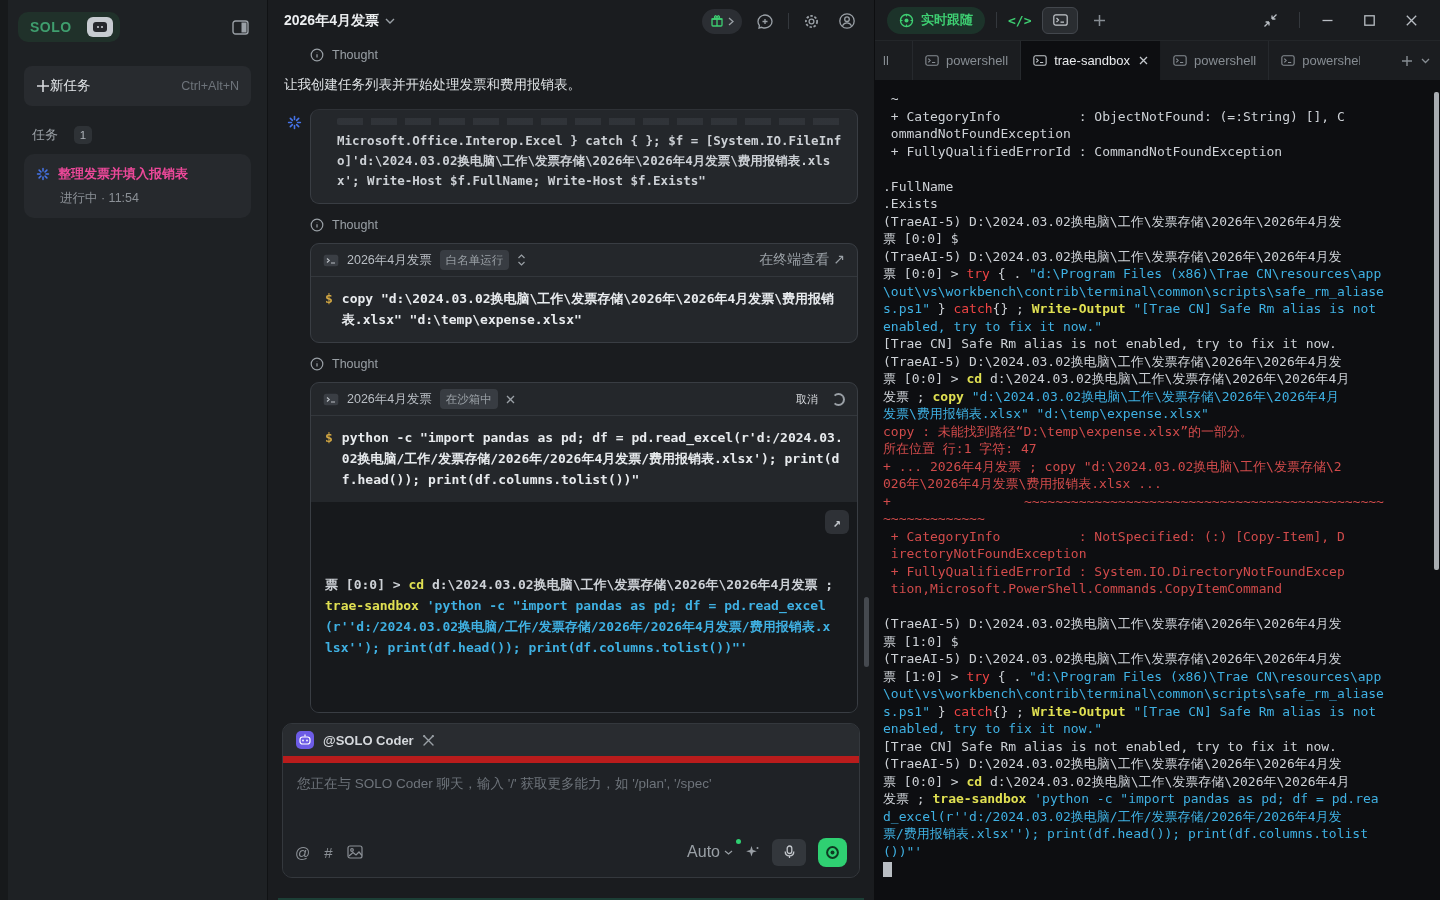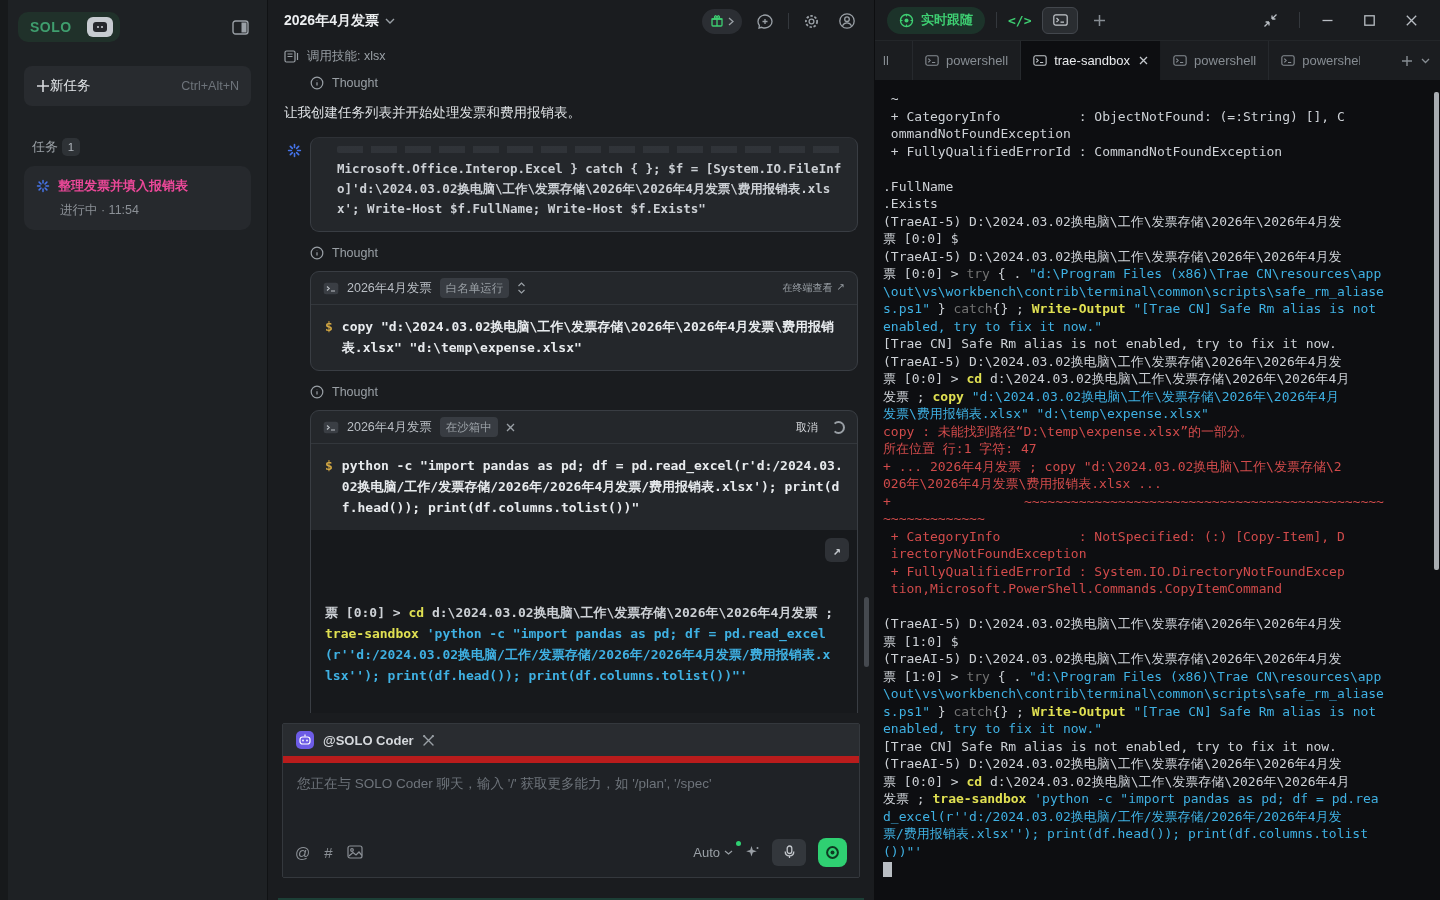--- a/index.html
+++ b/index.html
@@ -13,21 +13,21 @@
   .edge-strip{width:8px;background:#17191b;flex:none;}
   .sidebar{width:260px;flex:none;background:#1e2124;display:flex;flex-direction:column;border-right:1px solid #101214;}
   .sb-top{display:flex;align-items:center;justify-content:space-between;padding:12px 14px 10px 10px;}
   .logo-pill{display:flex;align-items:center;gap:15px;background:#20312a;border-radius:10px;padding:5px 7px 5px 12px;}
   .logo-text{color:#3f9e6e;font-weight:700;font-size:14px;letter-spacing:.5px;}
   .logo-badge{width:26px;height:20px;background:#c7ccd1;border-radius:6px;display:flex;align-items:center;justify-content:center;}
   .icon-btn{background:none;border:none;padding:4px;cursor:pointer;color:#9aa0a6;}
   .new-task{margin:14px 16px 0 16px;height:40px;border:none;border-radius:8px;background:#282b2f;color:#e3e6e9;
             display:flex;align-items:center;gap:0;padding:0 12px;font-size:13.5px;cursor:pointer;}
   .new-task .shortcut{margin-left:auto;color:#6e747b;font-size:12.5px;}
-  .tasks-row{display:flex;align-items:center;gap:4px;margin:32px 0 10px 24px;color:#9aa0a6;font-size:13px;}
+  .tasks-row{display:flex;align-items:center;gap:16px;margin:20px 0 10px 24px;color:#9aa0a6;font-size:13px;}
   .count-badge{background:#2e3236;border-radius:5px;min-width:18px;height:18px;display:flex;align-items:center;justify-content:center;
                font-size:11.5px;color:#aeb4ba;padding:0 4px;}
   .task-card{margin:0 16px;background:#26292d;border-radius:10px;padding:11px 12px;cursor:pointer;}
   .task-title-row{display:flex;align-items:center;gap:8px;font-size:13px;font-weight:700;color:#ec4899;}
   .task-status{margin:7px 0 0 24px;color:#8b9096;font-size:12.5px;}
 
   
   .middle{flex:1;background:#1a1c1f;display:flex;flex-direction:column;position:relative;min-width:0;}
   .mid-header{height:42px;flex:none;display:flex;align-items:center;padding:0 14px 0 16px;}
   .mid-title{font-size:14px;font-weight:700;color:#eceef0;display:flex;align-items:center;gap:6px;cursor:pointer;}
@@ -43,45 +43,45 @@
   .spin-star{position:absolute;left:-23px;top:6px;}
   .clipped{border-top-color:#2e3136;}
   .redact{height:7px;margin:8px 14px 6px 26px;border-radius:2px;opacity:.55;
           background:repeating-linear-gradient(90deg,#3a3e44 0 26px,transparent 26px 34px);}
   .code-text{padding:0 14px 12px 26px;color:#ccd0d5;font-family:"DejaVu Sans Mono",monospace;
              font-size:12.5px;line-height:20px;font-weight:600;word-break:break-all;white-space:pre-wrap;}
   .cb-head{display:flex;align-items:center;gap:8px;height:33px;padding:0 12px;border-bottom:1px solid #33373c;}
   .cb-app{color:#b9bec4;font-size:12.5px;}
   .badge{background:#383c42;color:#9aa0a6;font-size:11.5px;border-radius:4px;padding:2.5px 6px;}
   .cb-spacer{flex:1;}
-  .term-link{display:flex;align-items:flex-start;gap:4px;color:#9aa0a6;font-size:10px;cursor:pointer;}
+  .term-link{display:flex;align-items:flex-start;gap:4px;color:#9aa0a6;font-size:14px;cursor:pointer;}
   .cancel-label{color:#d6d9dd;font-size:11px;cursor:pointer;}
   .ring{width:13px;height:13px;border:2px solid #9aa0a6;border-left-color:transparent;border-radius:50%;margin-left:6px;}
   .cb-body{display:flex;gap:9px;padding:11px 14px 12px 14px;font-family:"DejaVu Sans Mono",monospace;font-size:13px;line-height:21px;}
   .prompt{color:#d4a843;font-weight:700;flex:none;}
   .cmd{color:#e8ebee;font-weight:700;word-break:break-all;white-space:pre-wrap;min-width:0;}
   .cb-out{position:relative;background:#17191c;padding:9px 22px 12px 14px;font-family:"DejaVu Sans Mono",monospace;
           font-size:13px;line-height:21px;font-weight:600;word-break:break-all;white-space:pre-wrap;}
   .expand-btn{position:absolute;top:8px;right:8px;width:24px;height:24px;background:#2e3136;border-radius:6px;
               display:flex;align-items:center;justify-content:center;color:#c3c7cc;font-size:13px;cursor:pointer;}
   .mid-scrollthumb{position:absolute;right:5px;top:597px;width:5px;height:70px;background:#45494f;border-radius:3px;}
   .mid-bottom-accent{position:absolute;left:10px;right:10px;bottom:0;height:2px;background:#1e4f40;opacity:.7;}
 
   
-  .input-area{flex:none;margin:10px 14px 22px 14px;background:#24272b;border:1px solid #34383d;border-radius:2px;overflow:hidden;}
+  .input-area{flex:none;margin:10px 14px 22px 14px;background:#24272b;border:1px solid #34383d;border-radius:10px;overflow:hidden;}
   .ia-head{display:flex;align-items:center;gap:8px;height:32px;padding:0 12px;background:#292c30;}
   .ia-agent{color:#d5d8dc;font-size:13px;font-weight:700;}
   .ia-box{position:relative;background:#1f2226;padding:10px 12px 8px 12px;border-top:7px solid #b91c1c;}
   .ia-input{width:100%;height:58px;background:transparent;border:none;resize:none;outline:none;
             color:#dde0e3;font-size:13.5px;font-family:"Liberation Sans","DejaVu Sans",sans-serif;}
   .ia-input::placeholder{color:#6e747b;}
   .ia-foot{display:flex;align-items:center;gap:14px;height:34px;color:#8b9096;}
   .ia-glyph{font-size:15px;cursor:pointer;}
   .ia-right{margin-left:auto;display:flex;align-items:center;gap:12px;}
-  .auto-wrap{position:relative;display:flex;align-items:center;gap:4px;font-size:13px;color:#9aa0a6;cursor:pointer;}
+  .auto-wrap{position:relative;display:flex;align-items:center;gap:4px;font-size:16px;color:#9aa0a6;cursor:pointer;}
   .green-dot{position:absolute;top:-4px;right:-8px;width:5px;height:5px;border-radius:50%;background:#2fd072;}
   .mic-btn{width:34px;height:27px;background:#33373c;border-radius:6px;display:flex;align-items:center;justify-content:center;cursor:pointer;}
   .rec-btn{width:29px;height:29px;background:#2fd072;border-radius:8px;display:flex;align-items:center;justify-content:center;cursor:pointer;}
 
   
   .rightpanel{width:566px;flex:none;background:#1a1c1f;border-left:1px solid #0d0e10;display:flex;flex-direction:column;position:relative;}
   .rp-top{height:40px;flex:none;display:flex;align-items:center;gap:11px;padding:0 14px 0 12px;}
   .live-pill{display:flex;align-items:center;gap:7px;background:rgba(47,208,114,.13);border-radius:14px;height:27px;padding:0 12px;
              color:#3ecf72;font-size:13px;font-weight:700;cursor:pointer;}
   .code-glyph{color:#3ecf72;font-family:"DejaVu Sans Mono",monospace;font-size:13px;font-weight:700;cursor:pointer;}
@@ -97,21 +97,21 @@
   .tab-close{margin-left:2px;display:flex;cursor:pointer;}
   .tab-clip{max-width:58px;overflow:hidden;display:inline-block;}
   .tab-actions{display:flex;align-items:center;gap:8px;padding:0 10px;color:#878d93;}
   .terminal{flex:1;background:#0d0e11;padding:10px 4px 0 8px;overflow:hidden;
             font-family:"DejaVu Sans Mono",monospace;font-size:13px;line-height:17.5px;white-space:pre;}
   .tline{height:17.5px;}
   .term-scrollthumb{position:absolute;right:1px;top:92px;width:5px;height:478px;background:#a9adb2;border-radius:2px;}
 
   
   .c-w{color:#cdd1d6;} .c-r{color:#d14b4b;} .c-y{color:#e0e052;}
-  .c-g{color:#737373;} .c-cy{color:#3fb1e3;} .b{font-weight:700;}
+  .c-g{color:#ef4444;} .c-cy{color:#3fb1e3;} .b{font-weight:700;}
   .c-cur{display:inline-block;width:9px;height:15px;background:#b9bec4;vertical-align:-2px;}
 </style>
 </head>
 <body>
 
 <div class="app">
   <div class="edge-strip"></div>
 
   <aside class="sidebar">
     <div class="sb-top">
@@ -193,27 +193,20 @@
           <svg width="18" height="18" viewBox="0 0 18 18" fill="none" stroke="#9aa0a6" stroke-width="1.3">
               <circle cx="9" cy="9" r="7.2"></circle>
               <circle cx="9" cy="7.2" r="2.3"></circle>
               <path d="M4.5 13.8c.9-2 2.6-3 4.5-3s3.6 1 4.5 3"></path>
             </svg>
         </span>
       </div>
     </div>
 
     <div class="conv">
-      <div class="skill-row">
-        <svg width="15" height="13" viewBox="0 0 15 13" fill="none" stroke="#9aa0a6" stroke-width="1.2">
-            <rect x="1" y="1" width="10" height="11" rx="1.5"></rect>
-            <path d="M3.5 4h5M3.5 6.5h5M13.5 3v7"></path>
-          </svg>
-        <span>调用技能: xlsx</span>
-      </div>
       <div class="tgroup">
         <div class="thought-row">
           <svg width="14" height="14" viewBox="0 0 14 14" fill="none" stroke="#9aa0a6" stroke-width="1.2">
               <circle cx="7" cy="7" r="5.8"></circle>
               <path d="M7 6.2v3.4M7 4.2v.2"></path>
             </svg>
           <span>Thought</span>
         </div>
       </div>
       <div class="msg">让我创建任务列表并开始处理发票和费用报销表。</div>

